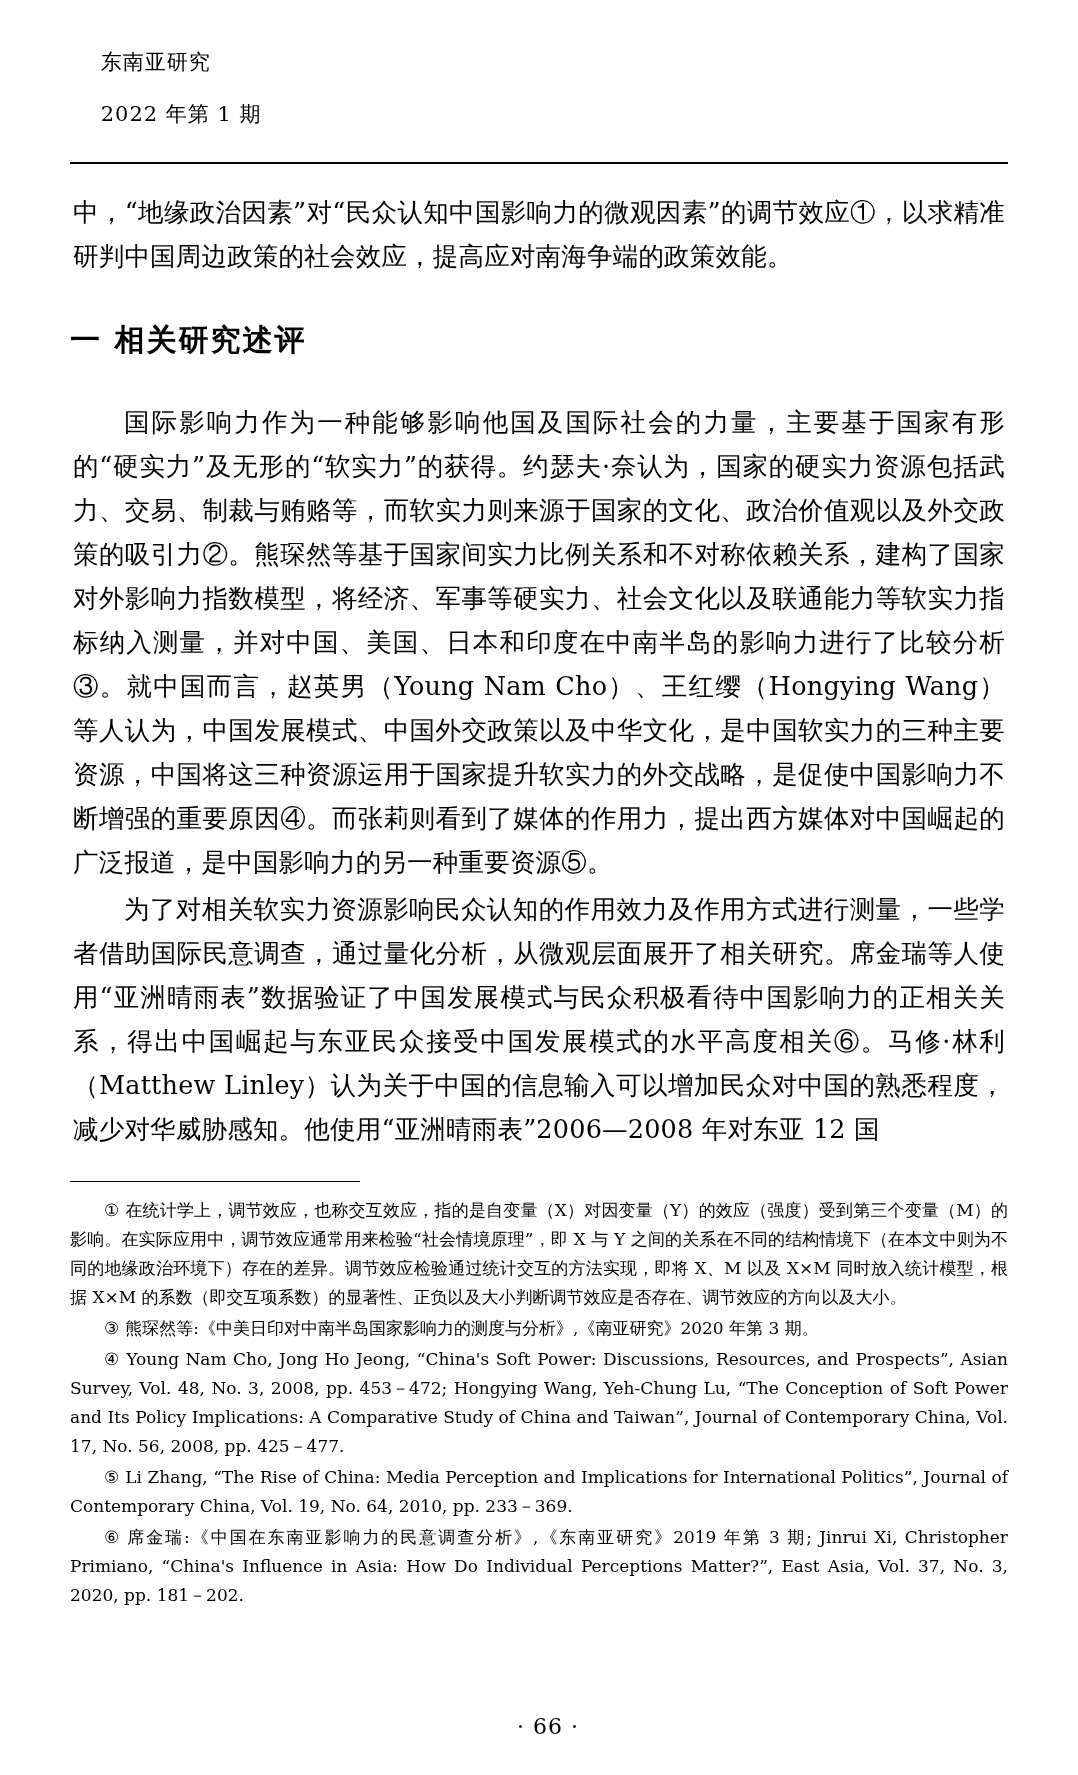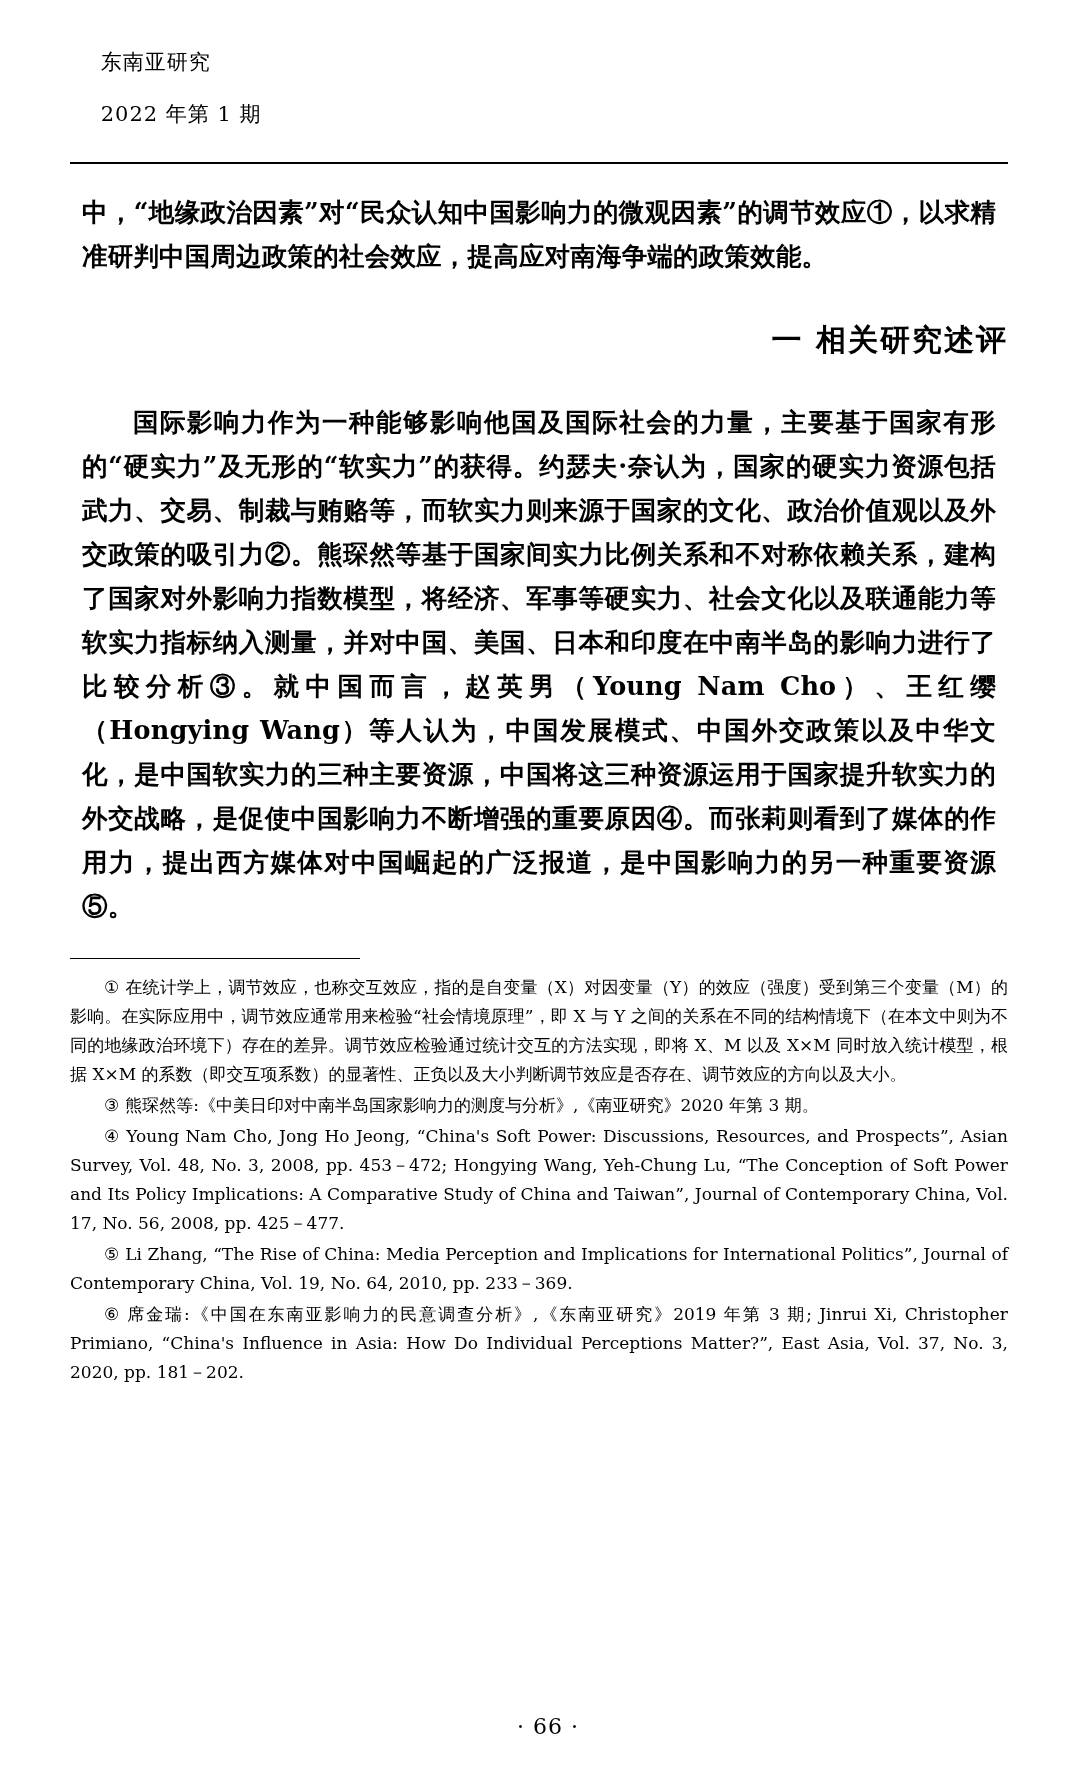--- a/index.html
+++ b/index.html
@@ -34,29 +34,28 @@
     font-size: 25.5px;
     line-height: 44px;
     text-align: justify;
     text-justify: inter-ideograph;
     letter-spacing: 0.2px;
   }
   .indent2 {
     text-indent: 2em;
   }
   .section-title {
-    text-align: right;
+    text-align: left;
     font-size: 30px;
     font-weight: bold;
     margin: 40px 0 38px 0;
     letter-spacing: 2px;
   }
   .para {
-    margin: 12px;
-    font-weight: bold;
+    margin: 3px;
   }
   .notes-rule {
     width: 290px;
     border: 0;
     border-top: 1.5px solid #000;
     margin: 30px 0 14px 0;
     text-align: left;
     margin-left: 0;
   }
   .notes {
@@ -94,20 +93,21 @@
     <span>2022 年第 1 期</span>
   </div>
   <hr class="header-rule">
 
   <div class="body-text">
     <p class="para">中，“地缘政治因素”对“民众认知中国影响力的微观因素”的调节效应①，以求精准研判中国周边政策的社会效应，提高应对南海争端的政策效能。</p>
 
     <h2 class="section-title">一  相关研究述评</h2>
 
     <p class="para indent2">国际影响力作为一种能够影响他国及国际社会的力量，主要基于国家有形的“硬实力”及无形的“软实力”的获得。约瑟夫·奈认为，国家的硬实力资源包括武力、交易、制裁与贿赂等，而软实力则来源于国家的文化、政治价值观以及外交政策的吸引力②。熊琛然等基于国家间实力比例关系和不对称依赖关系，建构了国家对外影响力指数模型，将经济、军事等硬实力、社会文化以及联通能力等软实力指标纳入测量，并对中国、美国、日本和印度在中南半岛的影响力进行了比较分析③。就中国而言，赵英男（Young Nam Cho）、王红缨（Hongying Wang）等人认为，中国发展模式、中国外交政策以及中华文化，是中国软实力的三种主要资源，中国将这三种资源运用于国家提升软实力的外交战略，是促使中国影响力不断增强的重要原因④。而张莉则看到了媒体的作用力，提出西方媒体对中国崛起的广泛报道，是中国影响力的另一种重要资源⑤。</p>
+    <p class="para indent2">为了对相关软实力资源影响民众认知的作用效力及作用方式进行测量，一些学者借助国际民意调查，通过量化分析，从微观层面展开了相关研究。席金瑞等人使用“亚洲晴雨表”数据验证了中国发展模式与民众积极看待中国影响力的正相关关系，得出中国崛起与东亚民众接受中国发展模式的水平高度相关⑥。马修·林利（Matthew Linley）认为关于中国的信息输入可以增加民众对中国的熟悉程度，减少对华威胁感知。他使用“亚洲晴雨表”2006—2008 年对东亚 12 国</p>
   </div>
 
   <hr class="notes-rule">
 
   <div class="notes">
     <p class="note">
       <span class="num">①</span><span>在统计学上，调节效应，也称交互效应，指的是自变量（X）对因变量（Y）的效应（强度）受到第三个变量（M）的影响。在实际应用中，调节效应通常用来检验“社会情境原理”，即 X 与 Y 之间的关系在不同的结构情境下（在本文中则为不同的地缘政治环境下）存在的差异。调节效应检验通过统计交互的方法实现，即将 X、M 以及 X×M 同时放入统计模型，根据 X×M 的系数（即交互项系数）的显著性、正负以及大小判断调节效应是否存在、调节效应的方向以及大小。</span>
     </p>
     <p class="note">
       <span class="num">③</span><span>熊琛然等:《中美日印对中南半岛国家影响力的测度与分析》,《南亚研究》2020 年第 3 期。</span>

